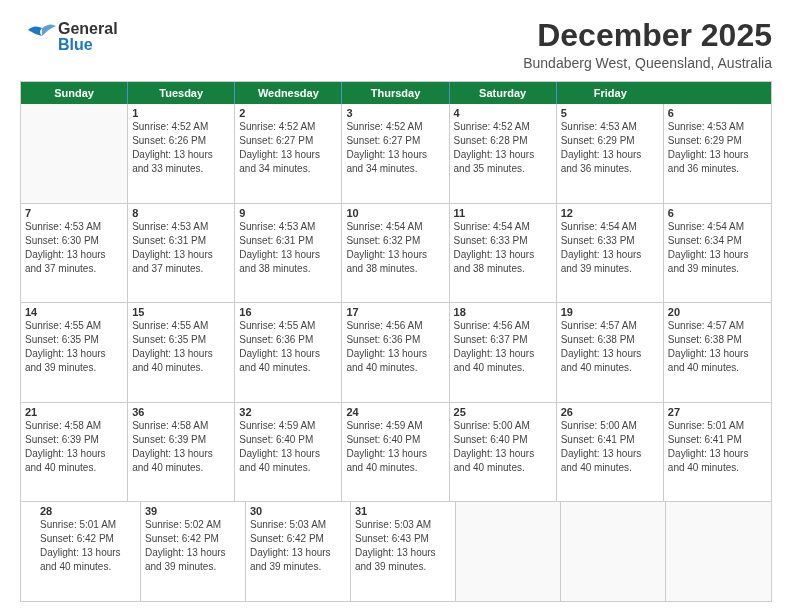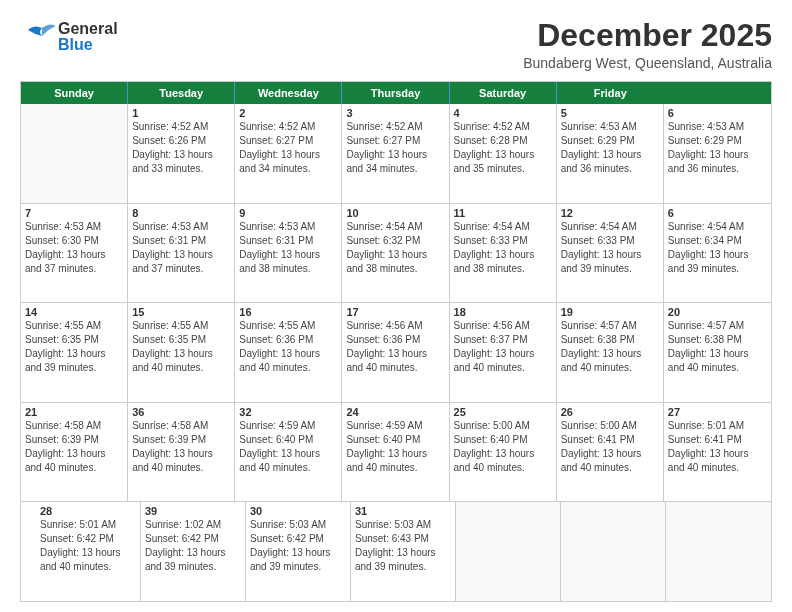--- a/index.html
+++ b/index.html
@@ -340,21 +340,21 @@
         <div class="cal-row">
           <div class="cal-cell">
             <div class="day-number">28</div>
             <div class="cell-info" style="white-space: pre-line;">Sunrise: 5:01 AM
 Sunset: 6:42 PM
 Daylight: 13 hours
 and 40 minutes.</div>
           </div>
           <div class="cal-cell">
             <div class="day-number">39</div>
-            <div class="cell-info" style="white-space: pre-line;">Sunrise: 1:02 AM
+            <div class="cell-info" style="white-space: pre-line;">Sunrise: 5:02 AM
 Sunset: 6:42 PM
 Daylight: 13 hours
 and 39 minutes.</div>
           </div>
           <div class="cal-cell">
             <div class="day-number">30</div>
             <div class="cell-info" style="white-space: pre-line;">Sunrise: 5:03 AM
 Sunset: 6:42 PM
 Daylight: 13 hours
 and 39 minutes.</div>

